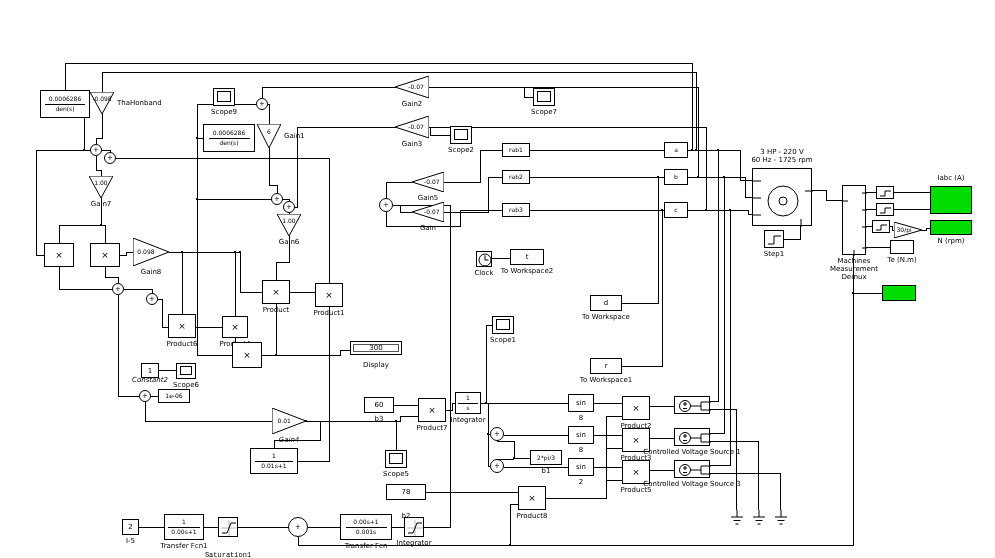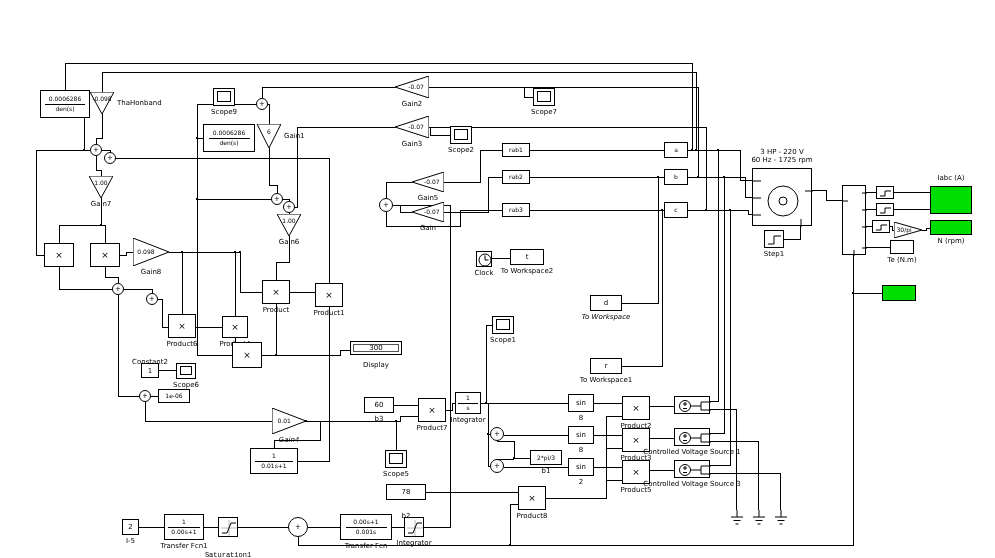--- a/index.html
+++ b/index.html
@@ -307,21 +307,21 @@
     <div class="blk t-rect boxy" style="left: 232px; top: 342px; width: 30px; height: 26px;">
       <span class="txt xop">×</span>
     </div>
     <div class="blk t-display boxy" style="left: 350px; top: 341px; width: 52px; height: 14px;">
       <div class="display-inner">300</div>
     </div>
     <div class="lbl" style="left: 316px; width: 120px; top: 361px;">Display</div>
     <div class="blk t-rect boxy" style="left: 141px; top: 363px; width: 18px; height: 15px;">
       <span class="txt">1</span>
     </div>
-    <div class="lbl" style="left: 90px; width: 120px; top: 358px;">Constant2</div>
+    <div class="lbl" style="left: 90px; width: 120px; top: 376px; font-style: italic;">Constant2</div>
     <div class="blk t-scope boxy" style="left: 176px; top: 363px; width: 20px; height: 16px;">
       <div class="screen"></div>
     </div>
     <div class="lbl" style="left: 126px; width: 120px; top: 381px;">Scope6</div>
     <div class="blk t-sum sum" style="left: 139px; top: 390px; width: 12px; height: 12px;">
       <span class="txt">+</span>
     </div>
     <div class="blk t-rect small boxy" style="left: 158px; top: 389px; width: 32px; height: 14px;">
       <span class="txt">1e-06</span>
     </div>
@@ -348,21 +348,21 @@
       <span class="txt">t</span>
     </div>
     <div class="lbl" style="left: 467px; width: 120px; top: 267px;">To Workspace2</div>
     <div class="blk t-scope boxy" style="left: 492px; top: 316px; width: 22px; height: 18px;">
       <div class="screen"></div>
     </div>
     <div class="lbl" style="left: 443px; width: 120px; top: 336px;">Scope1</div>
     <div class="blk t-rect boxy" style="left: 590px; top: 295px; width: 32px; height: 16px;">
       <span class="txt">d</span>
     </div>
-    <div class="lbl" style="left: 546px; width: 120px; top: 313px; font-style: italic;">To Workspace</div>
+    <div class="lbl" style="left: 546px; width: 120px; top: 313px;">To Workspace</div>
     <div class="blk t-rect boxy" style="left: 590px; top: 358px; width: 32px; height: 16px;">
       <span class="txt">r</span>
     </div>
     <div class="lbl" style="left: 546px; width: 120px; top: 376px;">To Workspace1</div>
     <div class="blk t-rect boxy" style="left: 364px; top: 397px; width: 30px; height: 16px;">
       <span class="txt">60</span>
     </div>
     <div class="lbl" style="left: 319px; width: 120px; top: 415px;">b3</div>
     <div class="blk t-rect boxy" style="left: 418px; top: 398px; width: 28px; height: 24px;">
       <span class="txt xop">×</span>
@@ -495,20 +495,23 @@
       <svg width="20" height="18">
         <path d="M3,13 H9 V5 H16" stroke="#000" fill="none"></path>
       </svg>
     </div>
     <div class="lbl" style="left: 714px; width: 120px; top: 250px;">Step1</div>
     <div class="blk t-demux boxy" style="left: 842px; top: 185px; width: 24px; height: 70px;">
       <svg width="24" height="70">
         <path d="M0,15 H5 M19,7 H24 M19,24 H24 M19,41 H24 M19,62 H24 M11,64 V70" stroke="#000" fill="none"></path>
       </svg>
     </div>
+    <div class="lbl" style="left: 794px; width: 120px; top: 257px;">Machines
+Measurement
+Demux</div>
     <div class="blk t-selector boxy" style="left: 876px; top: 186px; width: 18px; height: 13px;">
       <svg width="18" height="13">
         <path d="M3,9 H8 V4 H14" stroke="#000" fill="none"></path>
       </svg>
     </div>
     <div class="blk t-selector boxy" style="left: 876px; top: 203px; width: 18px; height: 13px;">
       <svg width="18" height="13">
         <path d="M3,9 H8 V4 H14" stroke="#000" fill="none"></path>
       </svg>
     </div>

